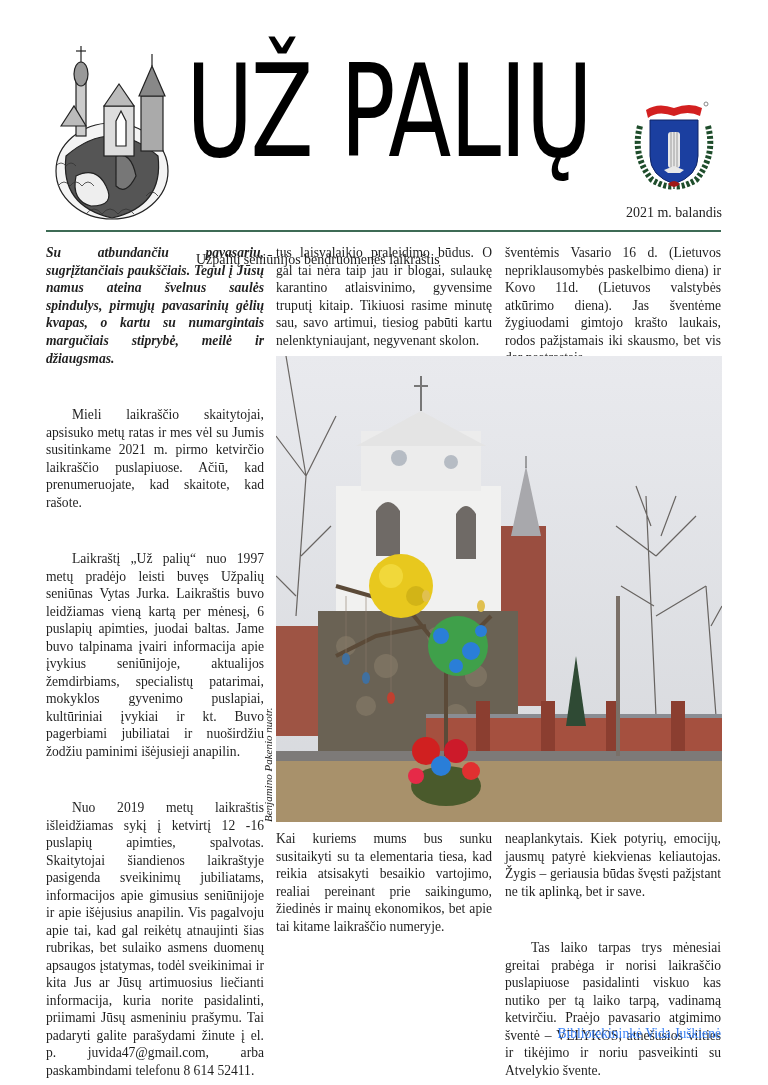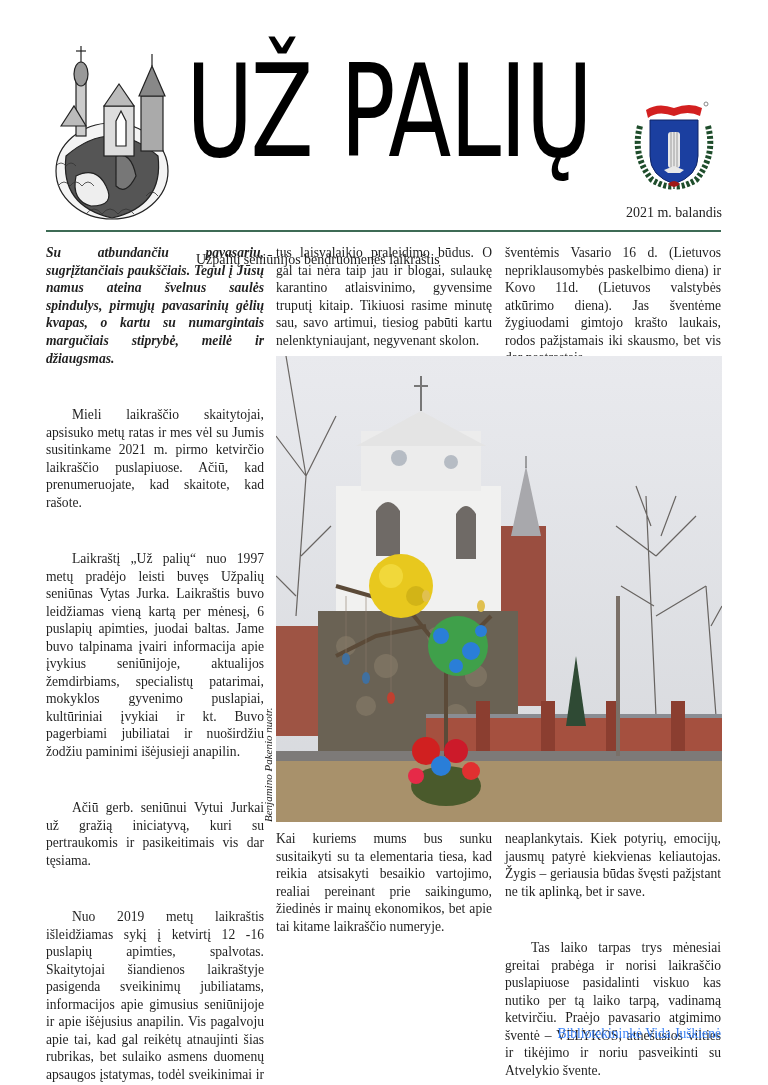--- a/index.html
+++ b/index.html
@@ -74,21 +74,20 @@
 </svg>
 
 <div class="subtitle">Užpalių seniūnijos bendruomenės laikraštis</div>
 <div class="issue-date">2021 m. balandis</div>
 <div class="rule"></div>
 
 <div class="col col1">
   <p class="lead">Su atbundančiu pavasariu, sugrįžtančiais paukščiais. Tegul į Jūsų namus ateina švelnus saulės spindulys, pirmųjų pavasarinių gėlių kvapas, o kartu su numargintais margučiais stiprybė, meilė ir džiaugsmas.</p>
   <p class="ind">Mieli laikraščio skaitytojai, apsisuko metų ratas ir mes vėl su Jumis susitinkame  2021 m. pirmo ketvirčio laikraščio puslapiuose. Ačiū, kad prenumeruojate, kad skaitote, kad rašote.</p>
   <p class="ind">Laikraštį „Už palių“ nuo 1997 metų pradėjo leisti buvęs Užpalių seniūnas Vytas Jurka. Laikraštis buvo leidžiamas vieną kartą per mėnesį, 6 puslapių apimties, juodai baltas. Jame buvo talpinama įvairi informacija apie įvykius seniūnijoje, aktualijos žemdirbiams, specialistų patarimai, mokyklos gyvenimo puslapiai, kultūriniai įvykiai ir kt. Buvo pagerbiami jubiliatai ir nuoširdžiu žodžiu paminimi išėjusieji anapilin.</p>
-  <p class="ind">Ačiū gerb. seniūnui Vytui Jurkai už gražią iniciatyvą, kuri su pertraukomis ir pasikeitimais vis dar tęsiama.</p>
   <p class="ind">Nuo 2019 metų laikraštis išleidžiamas sykį į ketvirtį 12 -16 puslapių apimties, spalvotas. Skaitytojai šiandienos laikraštyje pasigenda sveikinimų jubiliatams, informacijos apie gimusius seniūnijoje ir apie išėjusius anapilin. Vis pagalvoju apie tai, kad gal reikėtų atnaujinti šias rubrikas, bet sulaiko asmens duomenų apsaugos įstatymas, todėl sveikinimai ir kita Jus ar Jūsų artimuosius liečianti informacija, kuria norite pasidalinti, priimami Jūsų asmeniniu prašymu. Tai padaryti galite parašydami žinute į el. p. juvida47@gmail.com, arba paskambindami telefonu 8 614 52411.</p>
   <p class="ind">Karantinas vis dar tęsiasi. Po karantino mes jau nebebūsime tokie, kokie buvome prieš jį. Tas nelemtas virusas per metus pakeitė mūsų gyvenimus. Išmokome gyventi kitaip – ribodami susitikimus, pramogas, atrasdami ki-</p>
 </div>
 
 <div class="col col2top">
   <p>tus laisvalaikio praleidimo būdus. O gal tai nėra taip jau ir blogai, sulaukę karantino atlaisvinimo, gyvensime truputį kitaip. Tikiuosi rasime minutę sau, savo artimui, tiesiog pabūti kartu nelenktyniaujant, negyvenant skolon.</p>
 </div>
 
 <div class="col col3top">
   <p>šventėmis Vasario 16 d. (Lietuvos nepriklausomybės paskelbimo diena) ir Kovo 11d. (Lietuvos valstybės atkūrimo diena). Jas šventėme žygiuodami gimtojo krašto laukais, rodos pažįstamais iki skausmo, bet vis dar neatrastais,</p>

